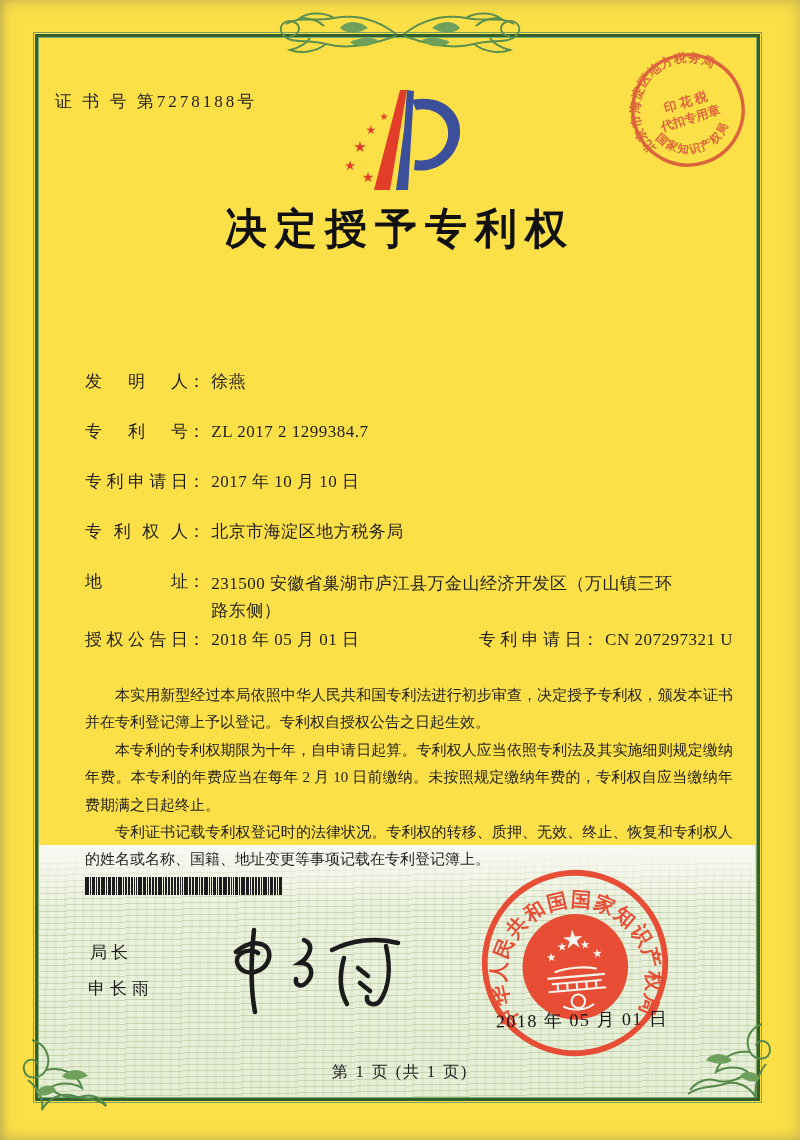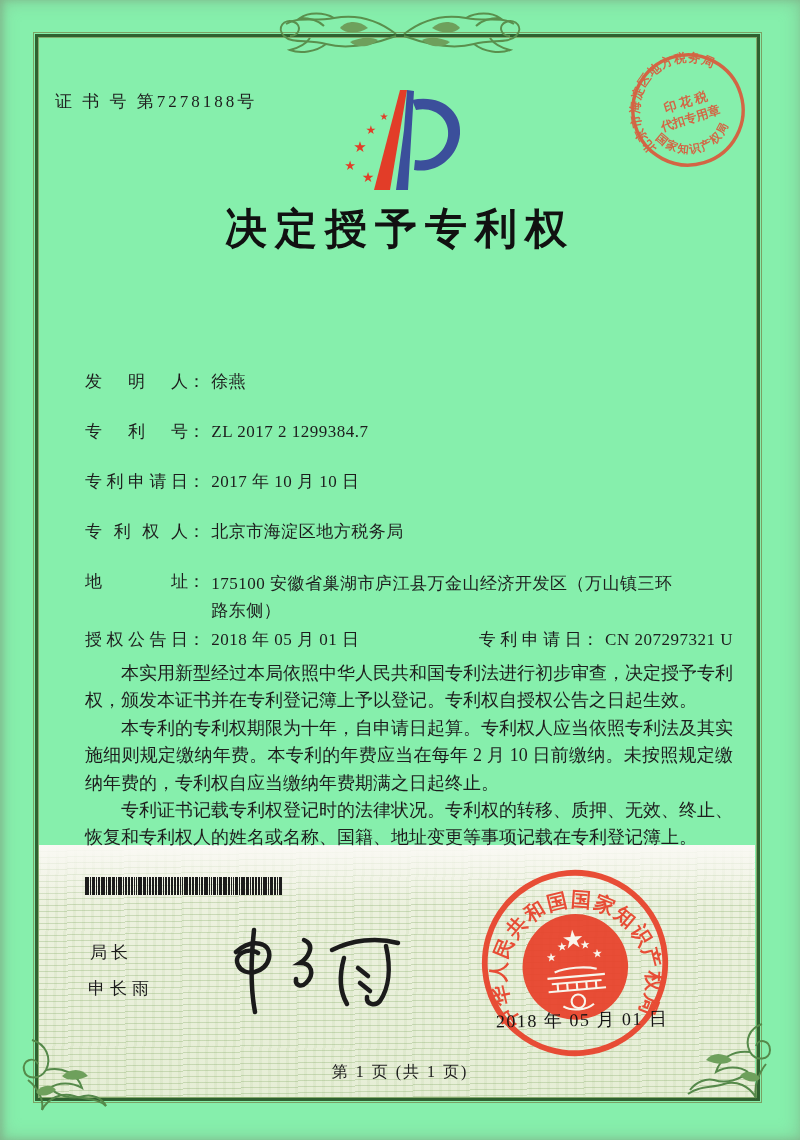--- a/index.html
+++ b/index.html
@@ -4,21 +4,21 @@
 <style>
   html,body{margin:0;padding:0;}
   body{
     width:800px;height:1140px;position:relative;overflow:hidden;
     background:#e9e6df;
     font-family:"Liberation Serif","DejaVu Serif",serif;
     color:#1d1d1d;
   }
   .page{
     position:absolute;inset:0;
-    background:#86efac;
+    background:#fde047;
     box-shadow:inset 0 0 18px rgba(120,115,100,.35), inset 3px 0 6px rgba(120,115,100,.25);
   }
   
   .frame{position:absolute;left:33px;top:32px;width:727px;height:1069px;border:1px solid #7ba264;}
   .frame2{position:absolute;inset:1px;border:3px solid #2f6130;}
   .frame3{position:absolute;inset:0;border:1px solid #85aa6c;}
   
   .guilloche{
     position:absolute;left:38px;top:845px;width:717px;height:253px;
     background:
@@ -35,21 +35,21 @@
     font-size:42px;font-weight:bold;letter-spacing:8px;color:#111;
   }
   
   .frow{position:absolute;left:85px;font-size:17px;white-space:nowrap;}
   .flabel{display:inline-block;width:103px;text-align:justify;text-align-last:justify;}
   .fcolon{display:inline-block;}
   .fvalue{display:inline-block;margin-left:2px;letter-spacing:.5px;}
   .fvalue.wrap{white-space:normal;width:468px;vertical-align:top;line-height:27px;}
   .grant-row{position:absolute;left:85px;top:628px;width:648px;display:flex;justify-content:space-between;font-size:17px;white-space:nowrap;}
   
-  .paras{position:absolute;left:85px;top:660px;width:648px;font-size:18px;line-height:27.4px;text-align:justify;}
+  .paras{position:absolute;left:85px;top:682px;width:648px;font-size:15px;line-height:27.4px;text-align:justify;}
   .paras p{margin:0;text-indent:2em;}
   
   .barcode{position:absolute;left:85px;top:877px;width:213px;height:18px;display:flex;align-items:stretch;}
   .barcode i{display:block;background:#1c1c1c;margin-right:1px;}
   .director-title{position:absolute;left:90px;top:941px;font-size:17px;letter-spacing:4px;}
   .director-name{position:absolute;left:88px;top:977px;font-size:17px;letter-spacing:5px;}
   .signature{position:absolute;left:216px;top:920px;width:200px;height:98px;}
   .seal{position:absolute;left:479px;top:867px;width:192px;height:192px;transform:rotate(-5deg);opacity:.94;}
   .seal-date{position:absolute;left:496px;top:1008px;font-size:18px;letter-spacing:1.5px;color:#141414;transform:rotate(-1deg);}
   .tax-stamp{position:absolute;left:629px;top:51px;width:118px;height:118px;transform:rotate(-17deg);opacity:.92;}
@@ -136,21 +136,21 @@
   <div class="frow" style="top:470px">
     <span class="flabel">专利申请日</span><span class="fcolon">：</span>
     <span class="fvalue">2017 年 10 月 10 日</span>
   </div>
   <div class="frow" style="top:520px">
     <span class="flabel">专利权人</span><span class="fcolon">：</span>
     <span class="fvalue">北京市海淀区地方税务局</span>
   </div>
   <div class="frow" style="top:570px">
     <span class="flabel">地址</span><span class="fcolon">：</span>
-    <span class="fvalue wrap">175100 安徽省巢湖市庐江县万金山经济开发区（万山镇三环路东侧）</span>
+    <span class="fvalue wrap">231500 安徽省巢湖市庐江县万金山经济开发区（万山镇三环路东侧）</span>
   </div>
 
   <div class="grant-row">
     <span>
       <span class="flabel">授权公告日</span><span>：</span>
       <span class="fvalue">2018 年 05 月 01 日</span>
     </span>
     <span>
       <span class="flabel">专利申请日</span><span>：</span>
       <span class="fvalue">CN 207297321 U</span>

